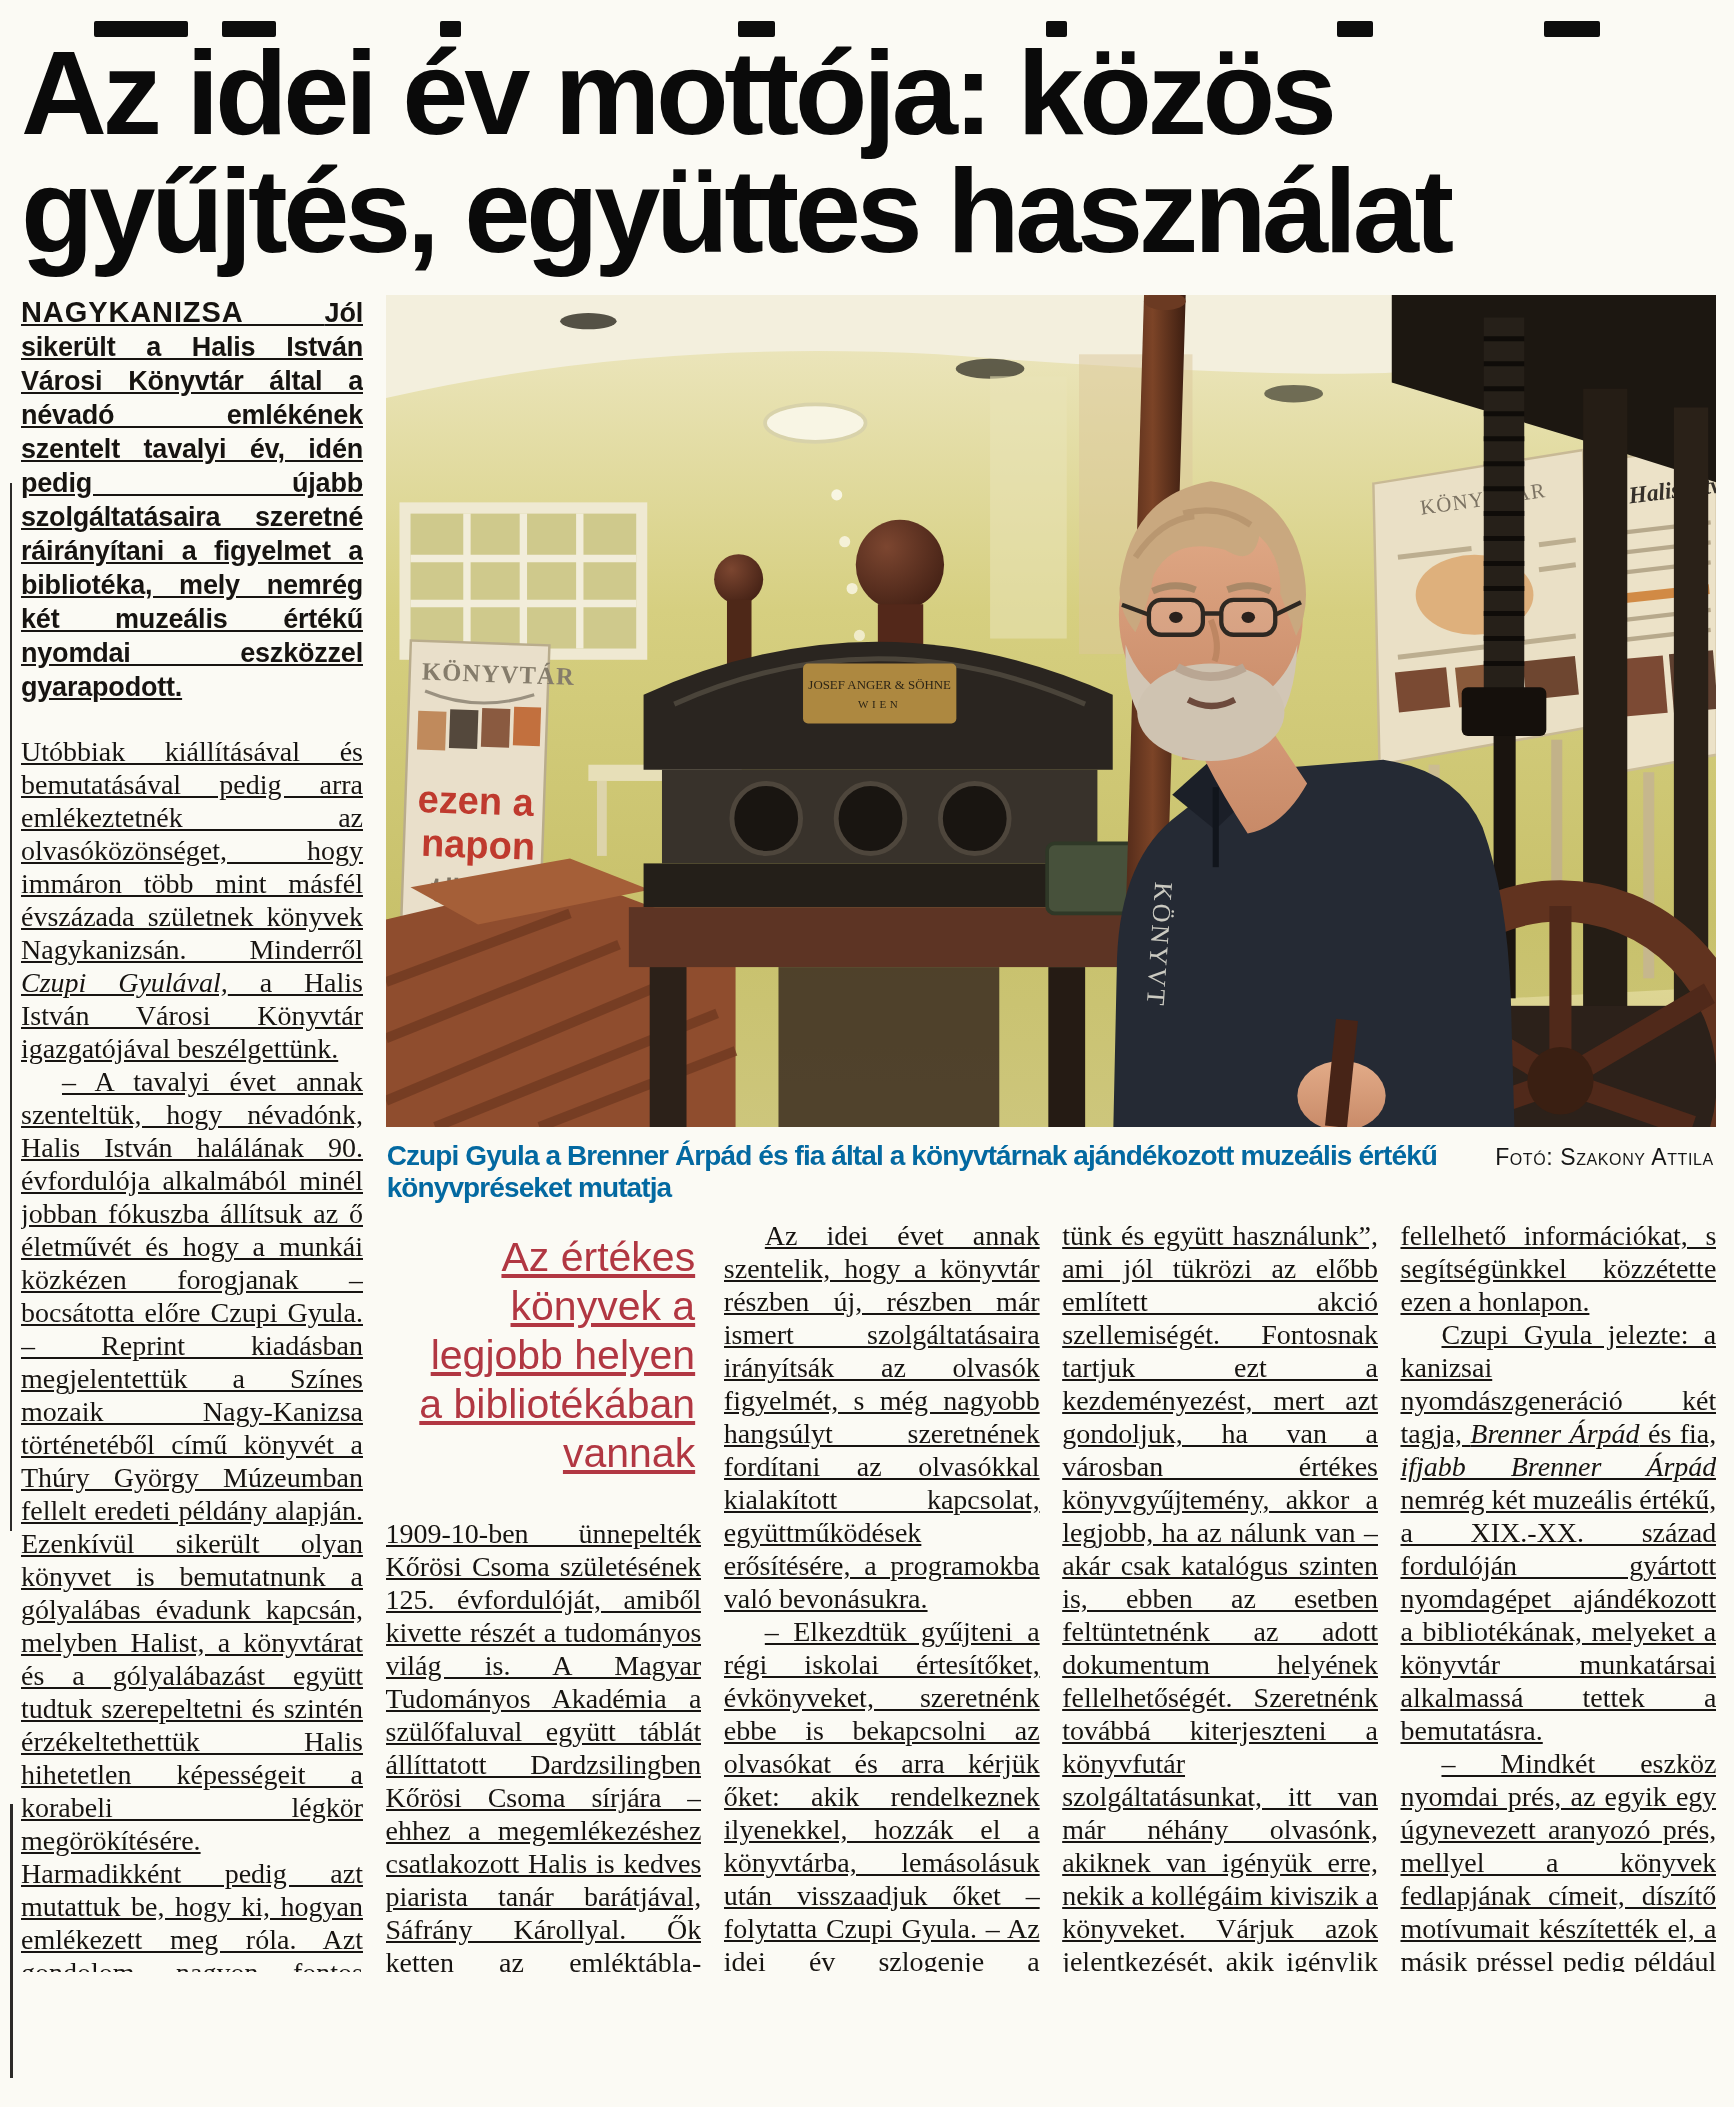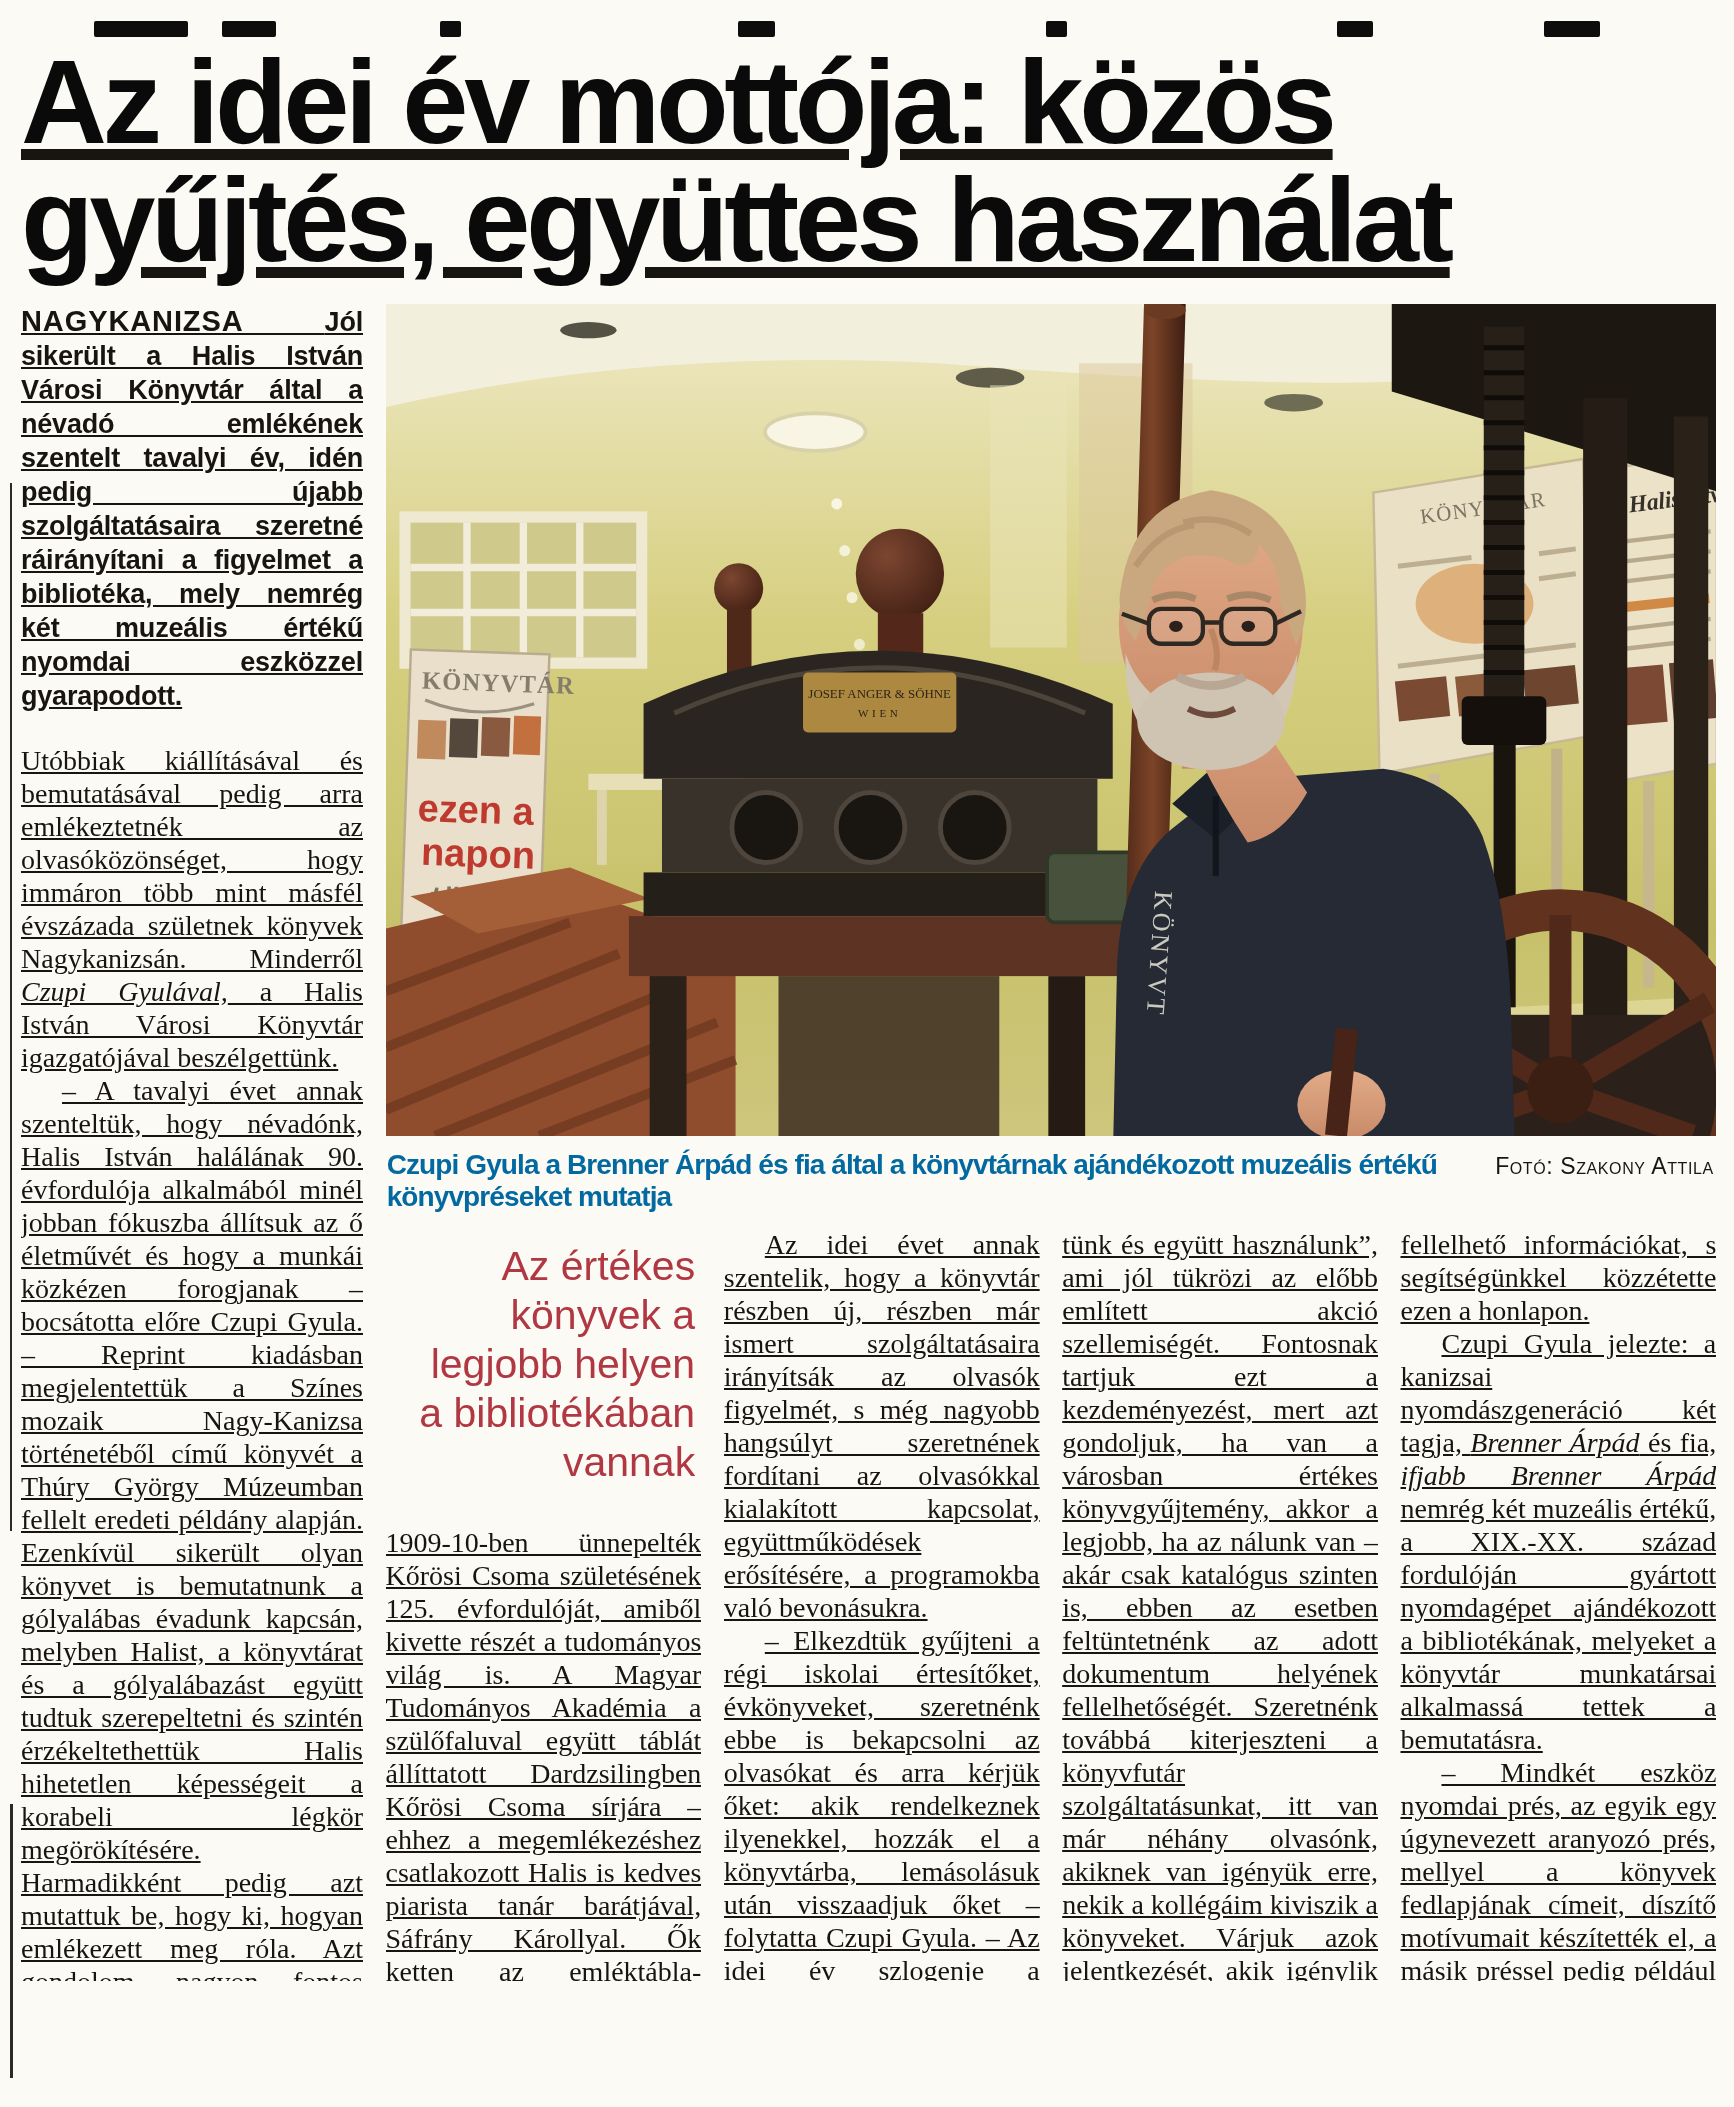--- a/index.html
+++ b/index.html
@@ -8,21 +8,21 @@
     box-sizing:border-box;padding:15px 18.7px 11.2px 21px;overflow:hidden;
     font-family:"Liberation Serif",serif;color:#171411;
   }
   
   .scan-marks{position:absolute;top:21px;left:94px;height:18.7px;}
   .scan-marks i{display:inline-block;background:#0d0d0d;height:16px;border-radius:1.9px;margin-right:8.7px;vertical-align:top;}
   .m1{width:94px}.m2{width:54px;margin-left:25px}.m3{width:21px;margin-left:156px}
   .m4{width:37px;margin-left:268px}.m5{width:21px;margin-left:262px}
   .m6{width:36px;margin-left:262px}.m7{width:56px;margin-left:162px}
 
-  header{margin-top:28px;text-decoration:underline;}
+  header{margin-top:19px;}
   .headline{
     font-family:"Liberation Sans",sans-serif;font-weight:bold;color:#0a0a0a;
     font-size:119px;line-height:.99;letter-spacing:-4.4px;margin:0;
   }
   .headline span{display:block;}
   .subhead{
     margin-top:21px;font-family:"Liberation Sans",sans-serif;font-weight:400;
     font-size:42px;letter-spacing:-0.6px;color:#1c1c1c;
   }
   .subhead .hl{font-weight:bold;color:#1d3c63;}
@@ -56,21 +56,21 @@
     font-family:"Liberation Sans",sans-serif;font-size:23px;color:#161616;
     font-variant:small-caps;letter-spacing:0.6px;white-space:nowrap;margin-left:37px;
   }
 
   .bottom-cols{display:flex;gap:22.5px;margin-top:10px;flex:1;min-height:0;}
   .bcol{flex:1;overflow:hidden;min-width:0;}
 
   .pullquote{
     font-family:"Liberation Sans",sans-serif;font-weight:400;
     color:#b13742;font-size:41px;line-height:49px;text-align:right;
-    padding:13.7px 6.2px 39px 0;letter-spacing:0;
+    padding:13.7px 6.2px 39px 0;letter-spacing:0;text-decoration:underline;
   }
   .pq-line{display:block;}
 
   
   .rule{position:absolute;background:#2c2a28;width:1.9px;}
   .rule-a{left:10px;top:483px;height:1048px;}
   .rule-b{left:10px;top:1804px;height:274px;width:2.5px;}
 </style>
 </head>
 <body>

